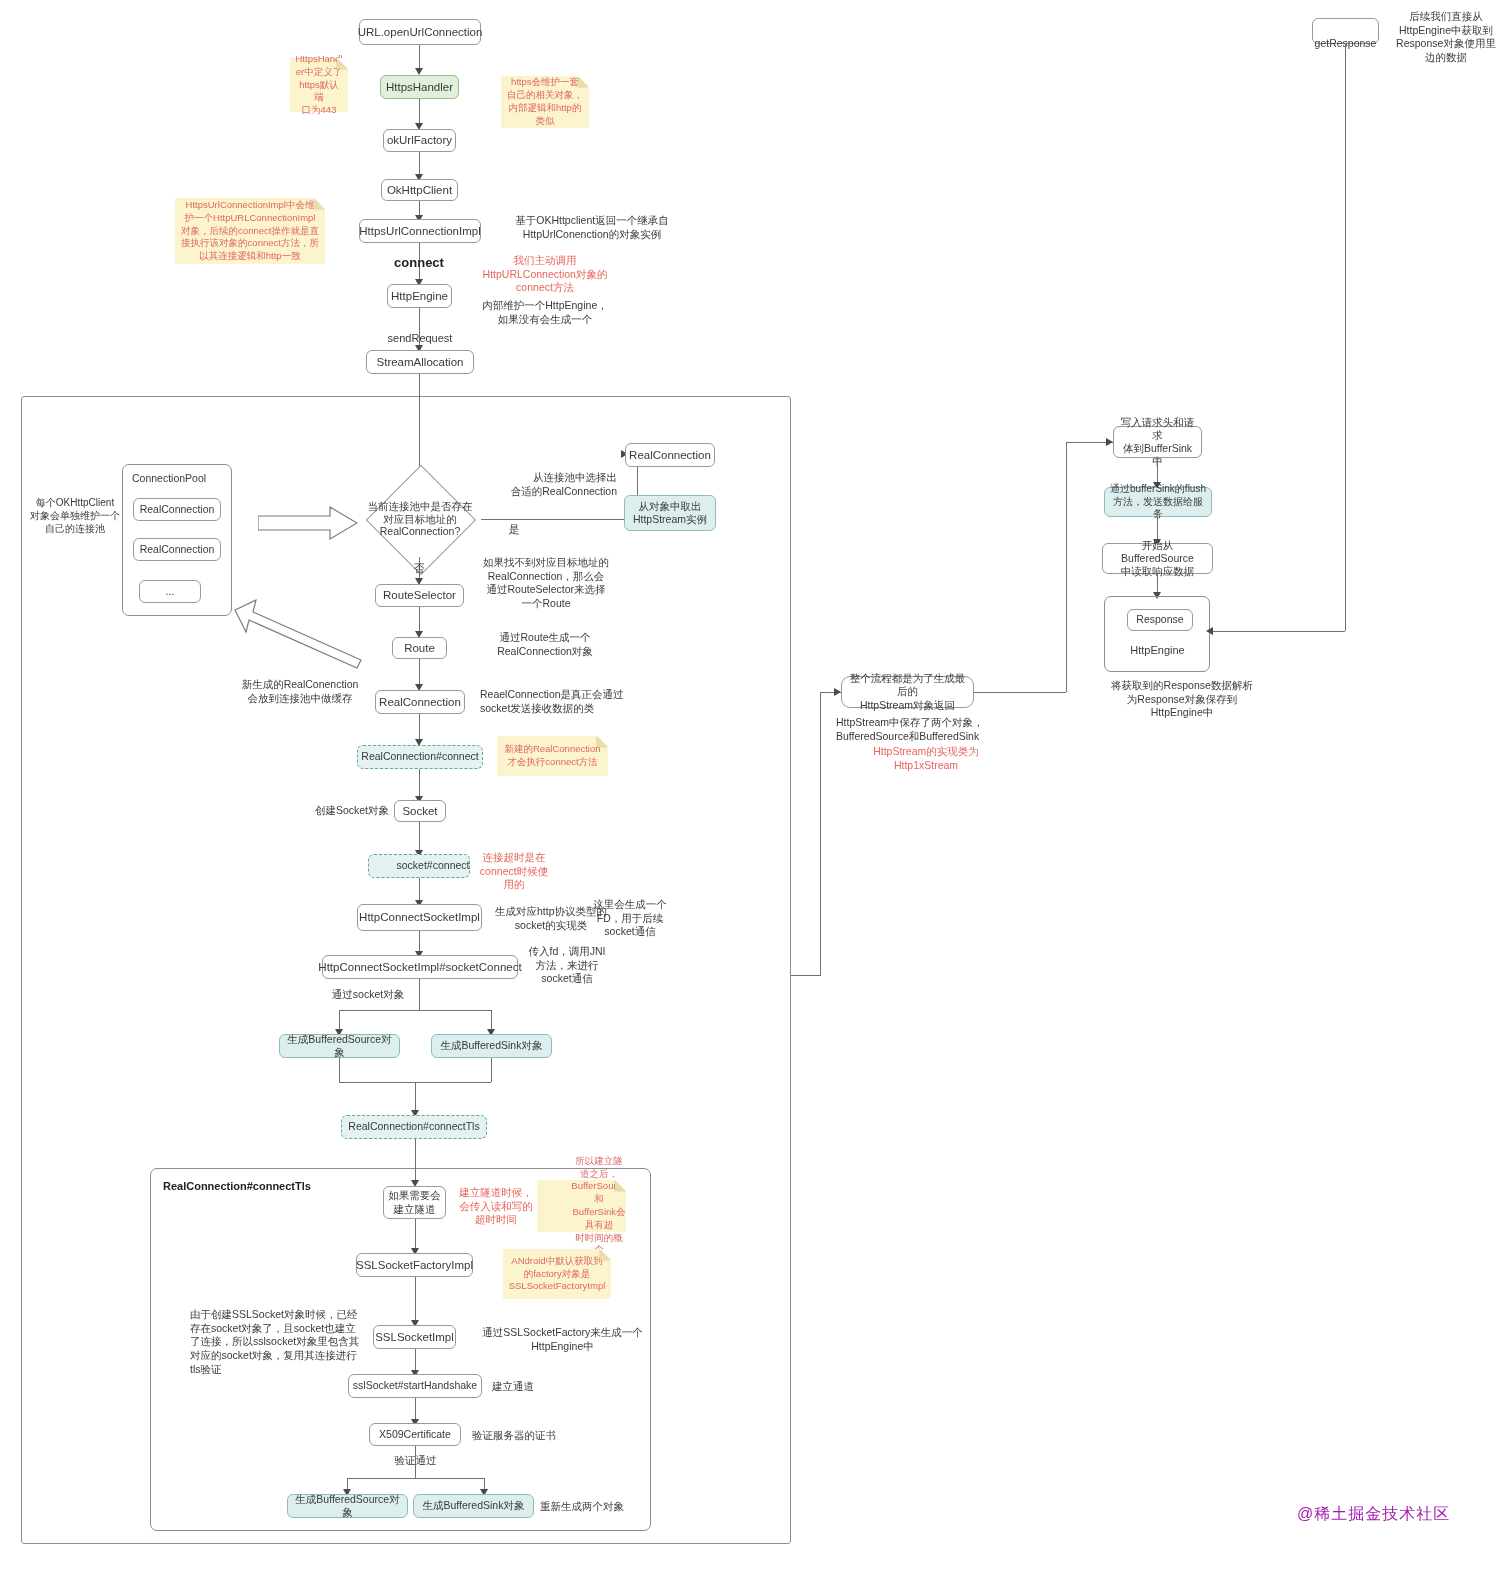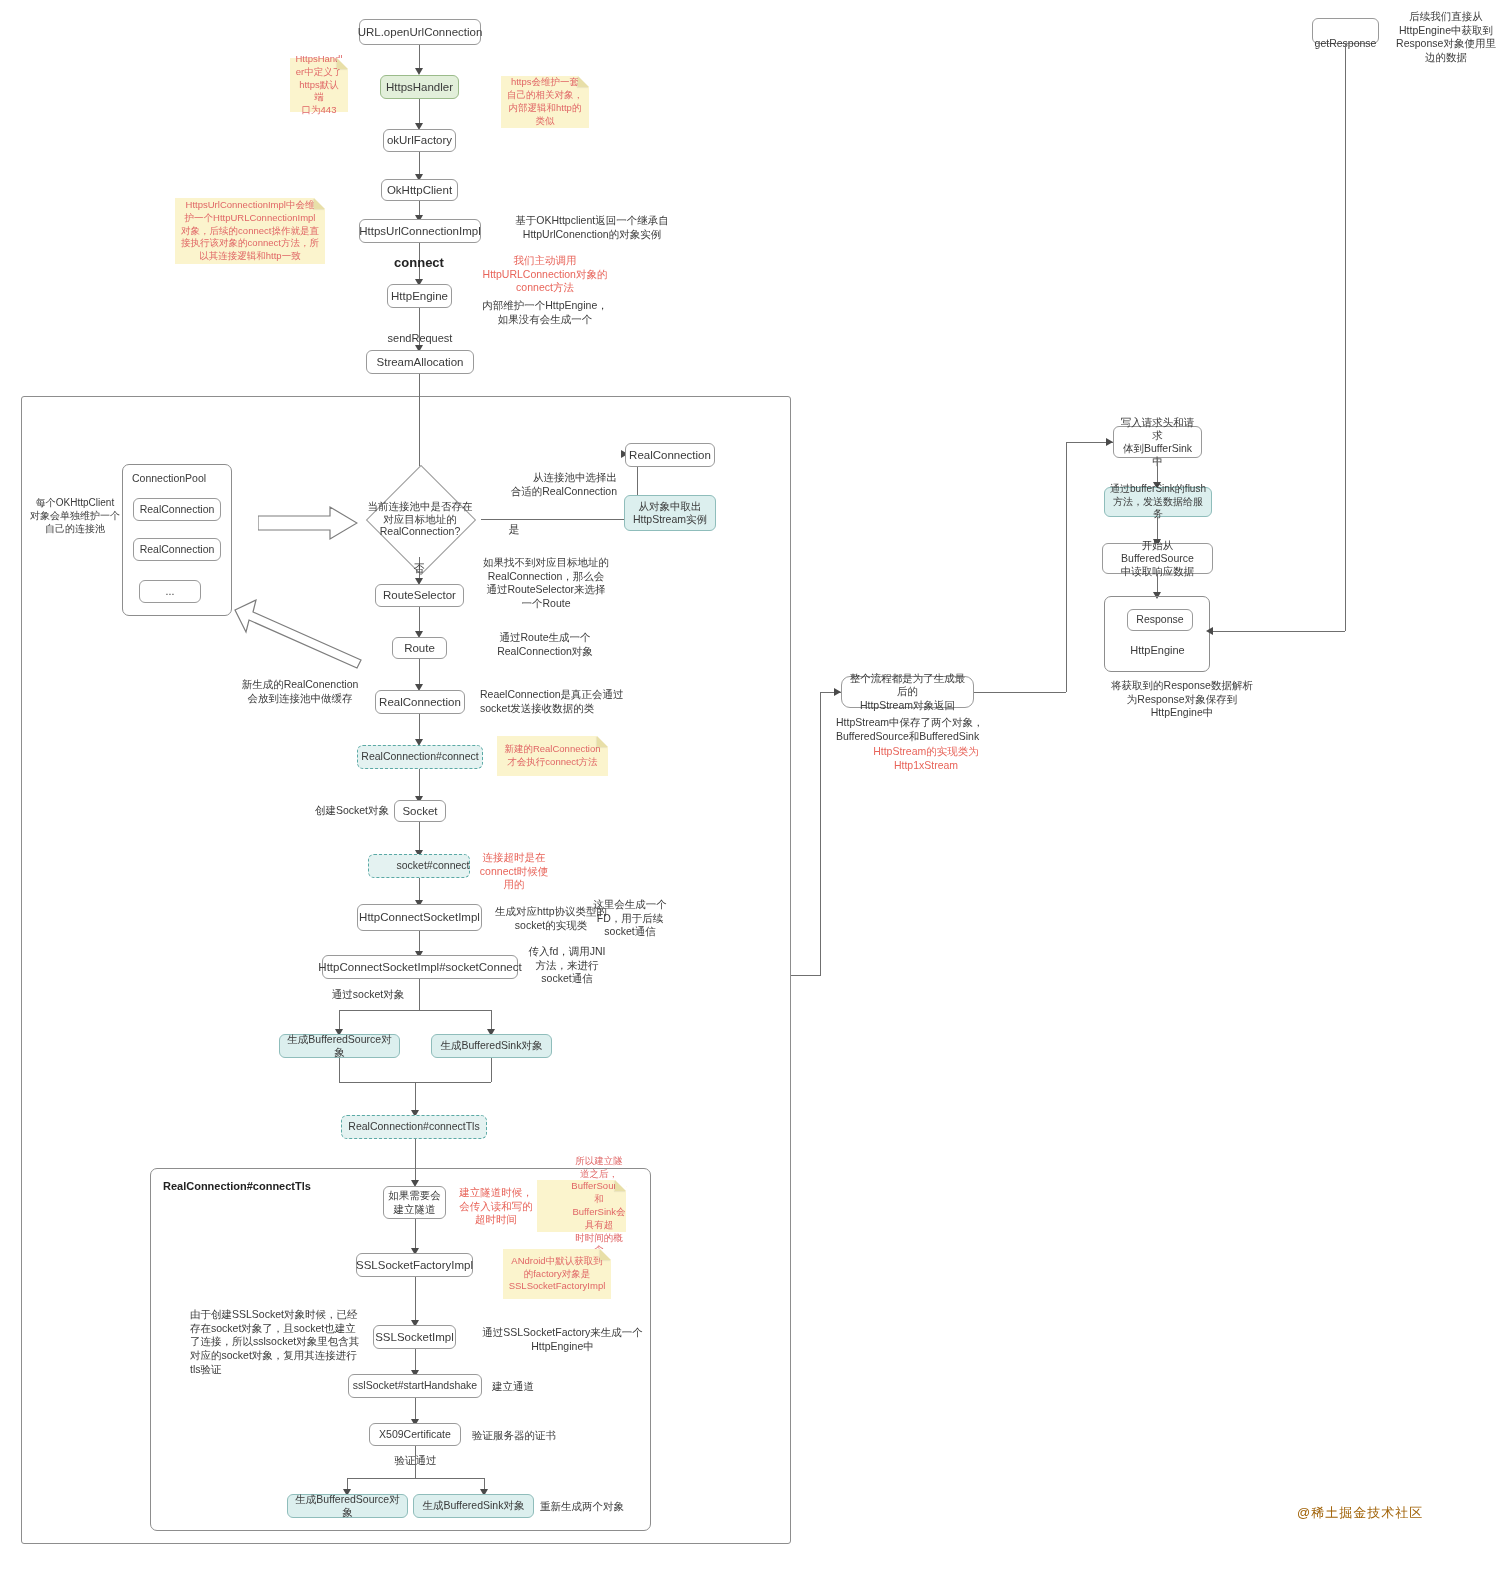--- a/index.html
+++ b/index.html
@@ -128,22 +128,22 @@
   .arrow-r{border-top:4.5px solid transparent;border-bottom:4.5px solid transparent;border-left:7px solid #4a4a4a;}
   .arrow-l{border-top:4.5px solid transparent;border-bottom:4.5px solid transparent;border-right:7px solid #4a4a4a;}
 
   
   .blockarrow{position:absolute;}
   .blockarrow svg{display:block;}
 
   
   .watermark{
     position:absolute;
-    font-size:13px;
-    color:#a16207;
+    font-size:16px;
+    color:#a21caf;
     letter-spacing:1px;
     white-space:nowrap;
   }
 </style>
 </head>
 <body>
 
 <div id="stage">
 
   <div class="frame" style="left:21px;top:396px;width:770px;height:1148px;"></div>

